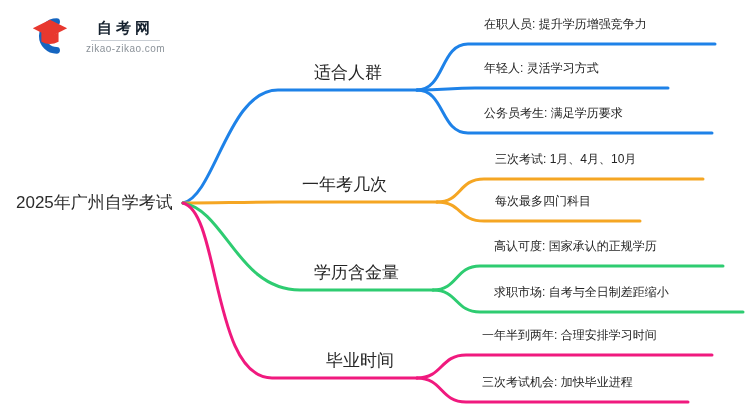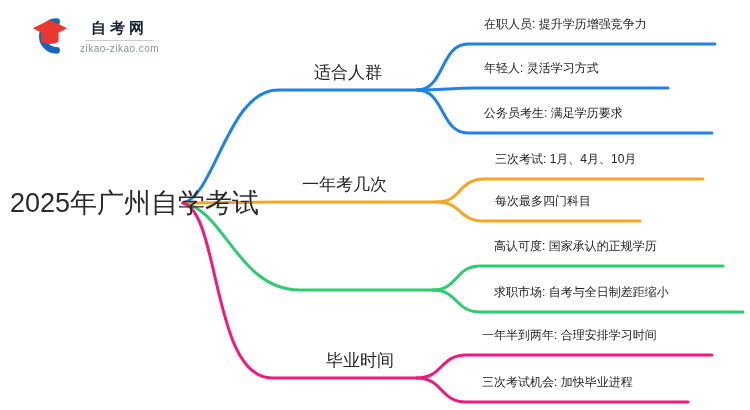--- a/index.html
+++ b/index.html
@@ -5,40 +5,40 @@
   html,body{margin:0;padding:0;background:#ffffff;}
   #canvas{
     position:relative;
     width:750px;height:410px;
     background:#ffffff;
     overflow:hidden;
     font-family:"Liberation Sans","DejaVu Sans",sans-serif;
   }
   #lines{position:absolute;left:0;top:0;width:750px;height:410px;}
   .label{position:absolute;white-space:nowrap;color:#262626;}
-  .root-label{left:10px;top:190px;font-size:27px;line-height:26px;color:#2b2b2b;}
+  .root-label{left:16px;top:190px;font-size:17px;line-height:26px;color:#2b2b2b;}
   .branch-label{font-size:17px;line-height:23px;}
   .bl-1{left:314px;top:61px;}
   .bl-2{left:302px;top:173px;}
   .bl-3{left:314px;top:261px;}
   .bl-4{left:314px;top:349px;margin-left:12px;}
   .leaf-label{font-size:12px;line-height:22px;color:#242424;}
   .lf-1-1{left:484px;top:13px;}
   .lf-1-2{left:484px;top:57px;}
   .lf-1-3{left:484px;top:102px;}
   .lf-2-1{left:495px;top:148px;}
   .lf-2-2{left:495px;top:190px;}
   .lf-3-1{left:494px;top:235px;}
   .lf-3-2{left:494px;top:281px;}
   .lf-4-1{left:482px;top:324px;}
   .lf-4-2{left:482px;top:371px;}
   
   .logo{position:absolute;left:28px;top:15px;display:flex;align-items:center;}
   .logo-icon{width:42px;height:42px;flex:0 0 auto;}
-  .logo-text{margin-left:10px;display:flex;flex-direction:column;align-items:center;}
+  .logo-text{margin-left:16px;display:flex;flex-direction:column;align-items:center;}
   .site-name{font-size:15px;font-weight:bold;color:#15212e;letter-spacing:4px;padding:0 6px 2px 6px;border-bottom:1px solid #c9ced4;}
   .site-url{font-size:10px;color:#8b9299;margin-top:2px;letter-spacing:.5px;}
 </style>
 </head>
 <body>
 
 <div id="canvas">
 
   <svg id="lines" viewBox="0 0 750 410" xmlns="http://www.w3.org/2000/svg">
 
@@ -77,20 +77,21 @@
     <div class="logo-text">
       <div class="site-name">自考网</div>
       <div class="site-url">zikao-zikao.com</div>
     </div>
   </div>
 
   <div class="label root-label">2025年广州自学考试</div>
 
   <div class="label branch-label bl-1">适合人群</div>
   <div class="label branch-label bl-2">一年考几次</div>
+  <div class="label branch-label bl-3">学历含金量</div>
   <div class="label branch-label bl-4">毕业时间</div>
 
   <div class="label leaf-label lf-1-1">在职人员: 提升学历增强竞争力</div>
   <div class="label leaf-label lf-1-2">年轻人: 灵活学习方式</div>
   <div class="label leaf-label lf-1-3">公务员考生: 满足学历要求</div>
   <div class="label leaf-label lf-2-1">三次考试: 1月、4月、10月</div>
   <div class="label leaf-label lf-2-2">每次最多四门科目</div>
   <div class="label leaf-label lf-3-2">求职市场: 自考与全日制差距缩小</div>
   <div class="label leaf-label lf-3-1">高认可度: 国家承认的正规学历</div>
   <div class="label leaf-label lf-4-1">一年半到两年: 合理安排学习时间</div>

